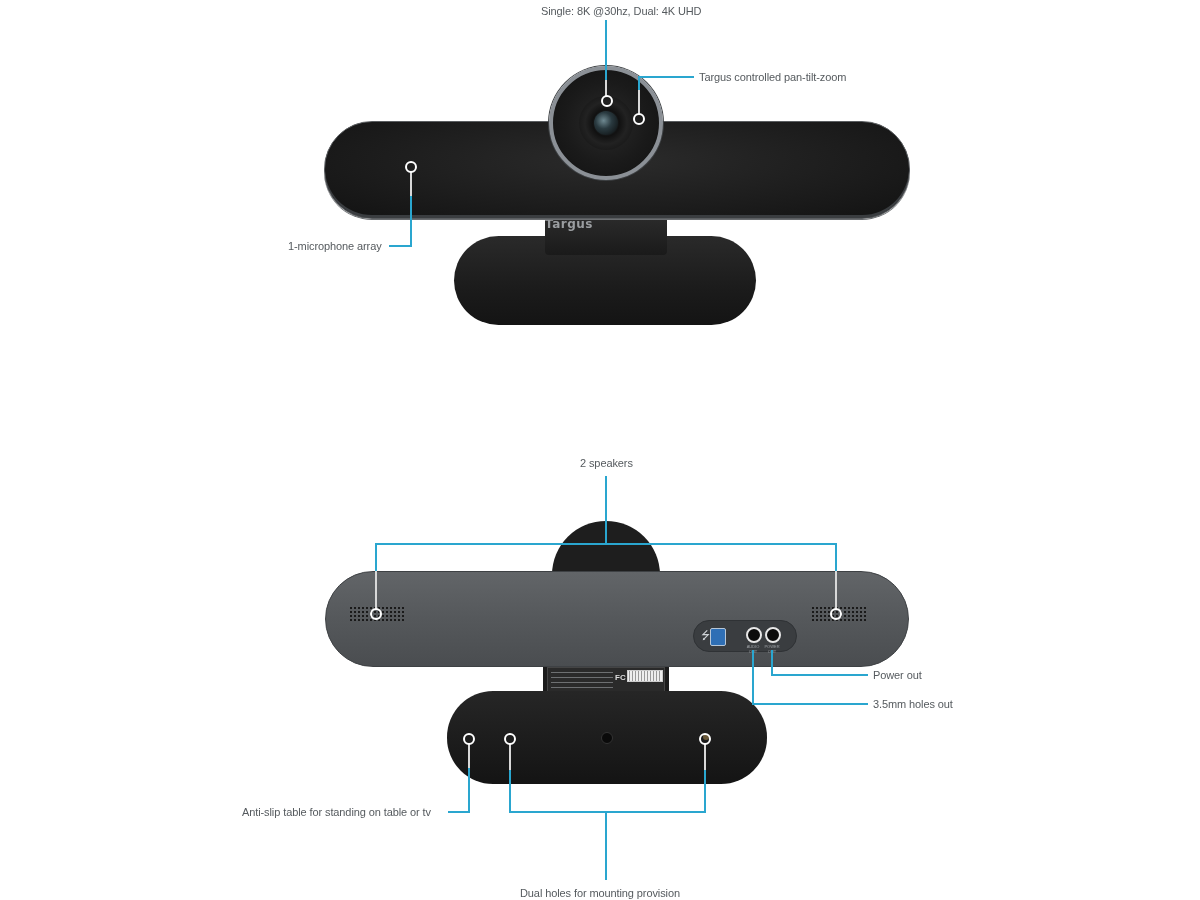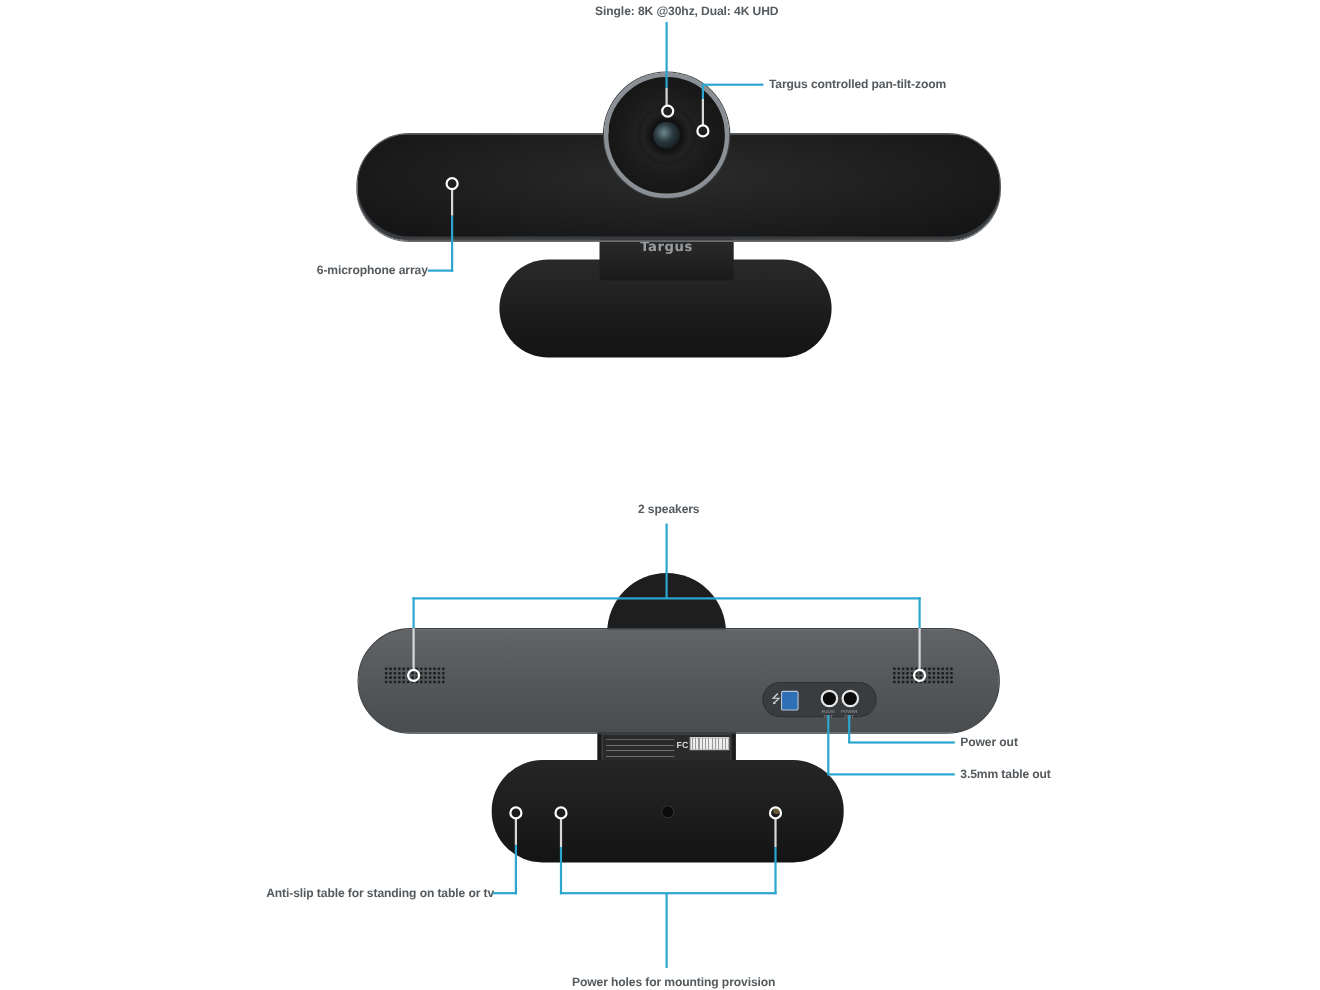--- a/index.html
+++ b/index.html
@@ -7,21 +7,21 @@
       width: 1200px; height: 900px;
       background: #ffffff;
       position: relative;
       overflow: hidden;
       font-family: "Liberation Sans", "DejaVu Sans", sans-serif;
     }
     .label {
       position: absolute;
       font-size: 11px;
       color: #555a5e;
-      font-weight: bold;
+      font-weight: normal;
       letter-spacing: -0.1px;
       white-space: nowrap;
       line-height: 14px;
     }
     .line { position: absolute; background: #2aa6cf; }
     .wline { position: absolute; background: #d8d8d8; }
     .dot {
       position: absolute;
       width: 8px; height: 8px;
       border: 2px solid #ffffff;
@@ -57,21 +57,21 @@
       left: 594px; top: 111px; width: 24px; height: 24px;
       border-radius: 50%;
       background: radial-gradient(circle at 40% 40%, #6e8890 0%, #2a3a40 40%, #080808 100%);
     }
     .neck {
       left: 545px; top: 215px; width: 122px; height: 40px;
       background: linear-gradient(#2c2c2c, #1a1a1a);
       border-bottom-left-radius: 4px; border-bottom-right-radius: 4px;
     }
     .brand {
-      left: 545px; top: 217px; width: 122px; text-align: center;
+      left: 545px; top: 217px; width: 122px; 
       font-size: 12px; color: #9a9da0; font-weight: bold;
       font-family: "DejaVu Sans", sans-serif;
       letter-spacing: 0.5px;
     }
     .front-base {
       left: 454px; top: 236px; width: 302px; height: 89px;
       border-radius: 45px;
       background: linear-gradient(180deg, #2a2a2a 0%, #1b1b1b 60%, #141414 100%);
     }
 
@@ -169,21 +169,21 @@
   <div class="line" style="left:605px; top:20px; width:2px; height:60px;"></div>
   <div class="wline" style="left:605px; top:80px; width:2px; height:16px;"></div>
   <div class="dot" style="left:607px; top:101px;"></div>
 
   <div class="label" style="left:699px; top:70px;">Targus controlled pan-tilt-zoom</div>
   <div class="line" style="left:640px; top:76px; width:54px; height:2px;"></div>
   <div class="line" style="left:638px; top:76px; width:2px; height:14px;"></div>
   <div class="wline" style="left:638px; top:90px; width:2px; height:24px;"></div>
   <div class="dot" style="left:639px; top:119px;"></div>
 
-  <div class="label" style="left:288px; top:239px;">6-microphone array</div>
+  <div class="label" style="left:288px; top:239px;">1-microphone array</div>
   <div class="line" style="left:389px; top:245px; width:23px; height:2px;"></div>
   <div class="line" style="left:410px; top:196px; width:2px; height:51px;"></div>
   <div class="wline" style="left:410px; top:172px; width:2px; height:24px;"></div>
   <div class="dot" style="left:411px; top:167px;"></div>
 </div>
 
 <div>
   <div class="shape back-dome"></div>
   <div class="shape back-neck"></div>
   <div class="shape sticker"></div>
@@ -213,31 +213,31 @@
   <div class="line" style="left:835px; top:543px; width:2px; height:28px;"></div>
   <div class="wline" style="left:375px; top:571px; width:2px; height:38px;"></div>
   <div class="wline" style="left:835px; top:571px; width:2px; height:38px;"></div>
   <div class="dot" style="left:376px; top:614px;"></div>
   <div class="dot" style="left:836px; top:614px;"></div>
 
   <div class="label" style="left:873px; top:668px;">Power out</div>
   <div class="line" style="left:771px; top:650px; width:2px; height:25px;"></div>
   <div class="line" style="left:771px; top:674px; width:97px; height:2px;"></div>
 
-  <div class="label" style="left:873px; top:697px;">3.5mm table out</div>
+  <div class="label" style="left:873px; top:697px;">3.5mm holes out</div>
   <div class="line" style="left:752px; top:650px; width:2px; height:54px;"></div>
   <div class="line" style="left:752px; top:703px; width:116px; height:2px;"></div>
 
   <div class="label" style="left:242px; top:805px;">Anti-slip table for standing on table or tv</div>
   <div class="line" style="left:448px; top:811px; width:22px; height:2px;"></div>
   <div class="line" style="left:468px; top:768px; width:2px; height:45px;"></div>
   <div class="wline" style="left:468px; top:744px; width:2px; height:24px;"></div>
   <div class="dot" style="left:469px; top:739px;"></div>
 
-  <div class="label" style="left:520px; top:886px;">Power holes for mounting provision</div>
+  <div class="label" style="left:520px; top:886px;">Dual holes for mounting provision</div>
   <div class="line" style="left:605px; top:812px; width:2px; height:68px;"></div>
   <div class="line" style="left:509px; top:811px; width:197px; height:2px;"></div>
   <div class="line" style="left:509px; top:770px; width:2px; height:43px;"></div>
   <div class="line" style="left:704px; top:770px; width:2px; height:43px;"></div>
   <div class="wline" style="left:509px; top:744px; width:2px; height:26px;"></div>
   <div class="wline" style="left:704px; top:744px; width:2px; height:26px;"></div>
   <div class="dot" style="left:510px; top:739px;"></div>
   <div class="dot" style="left:705px; top:739px;"></div>
 </div>
 

